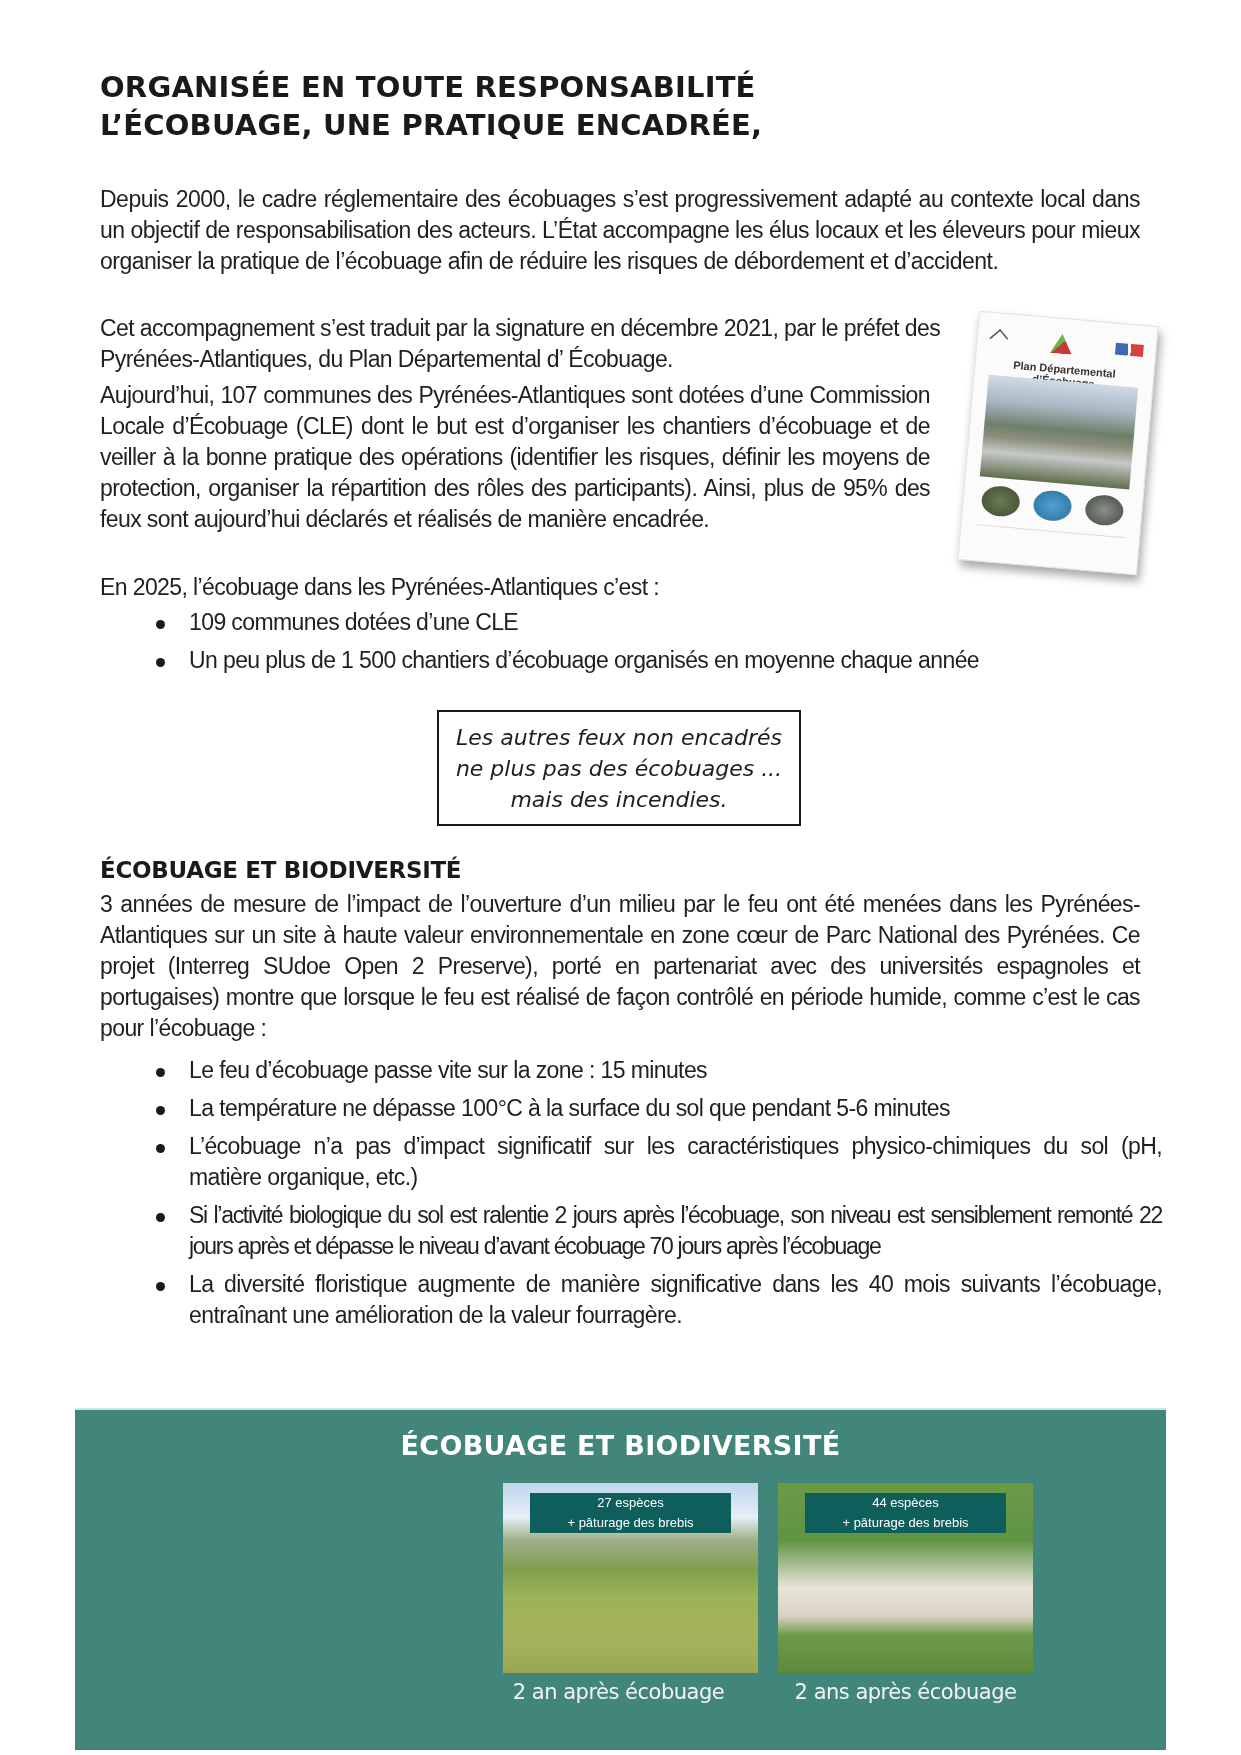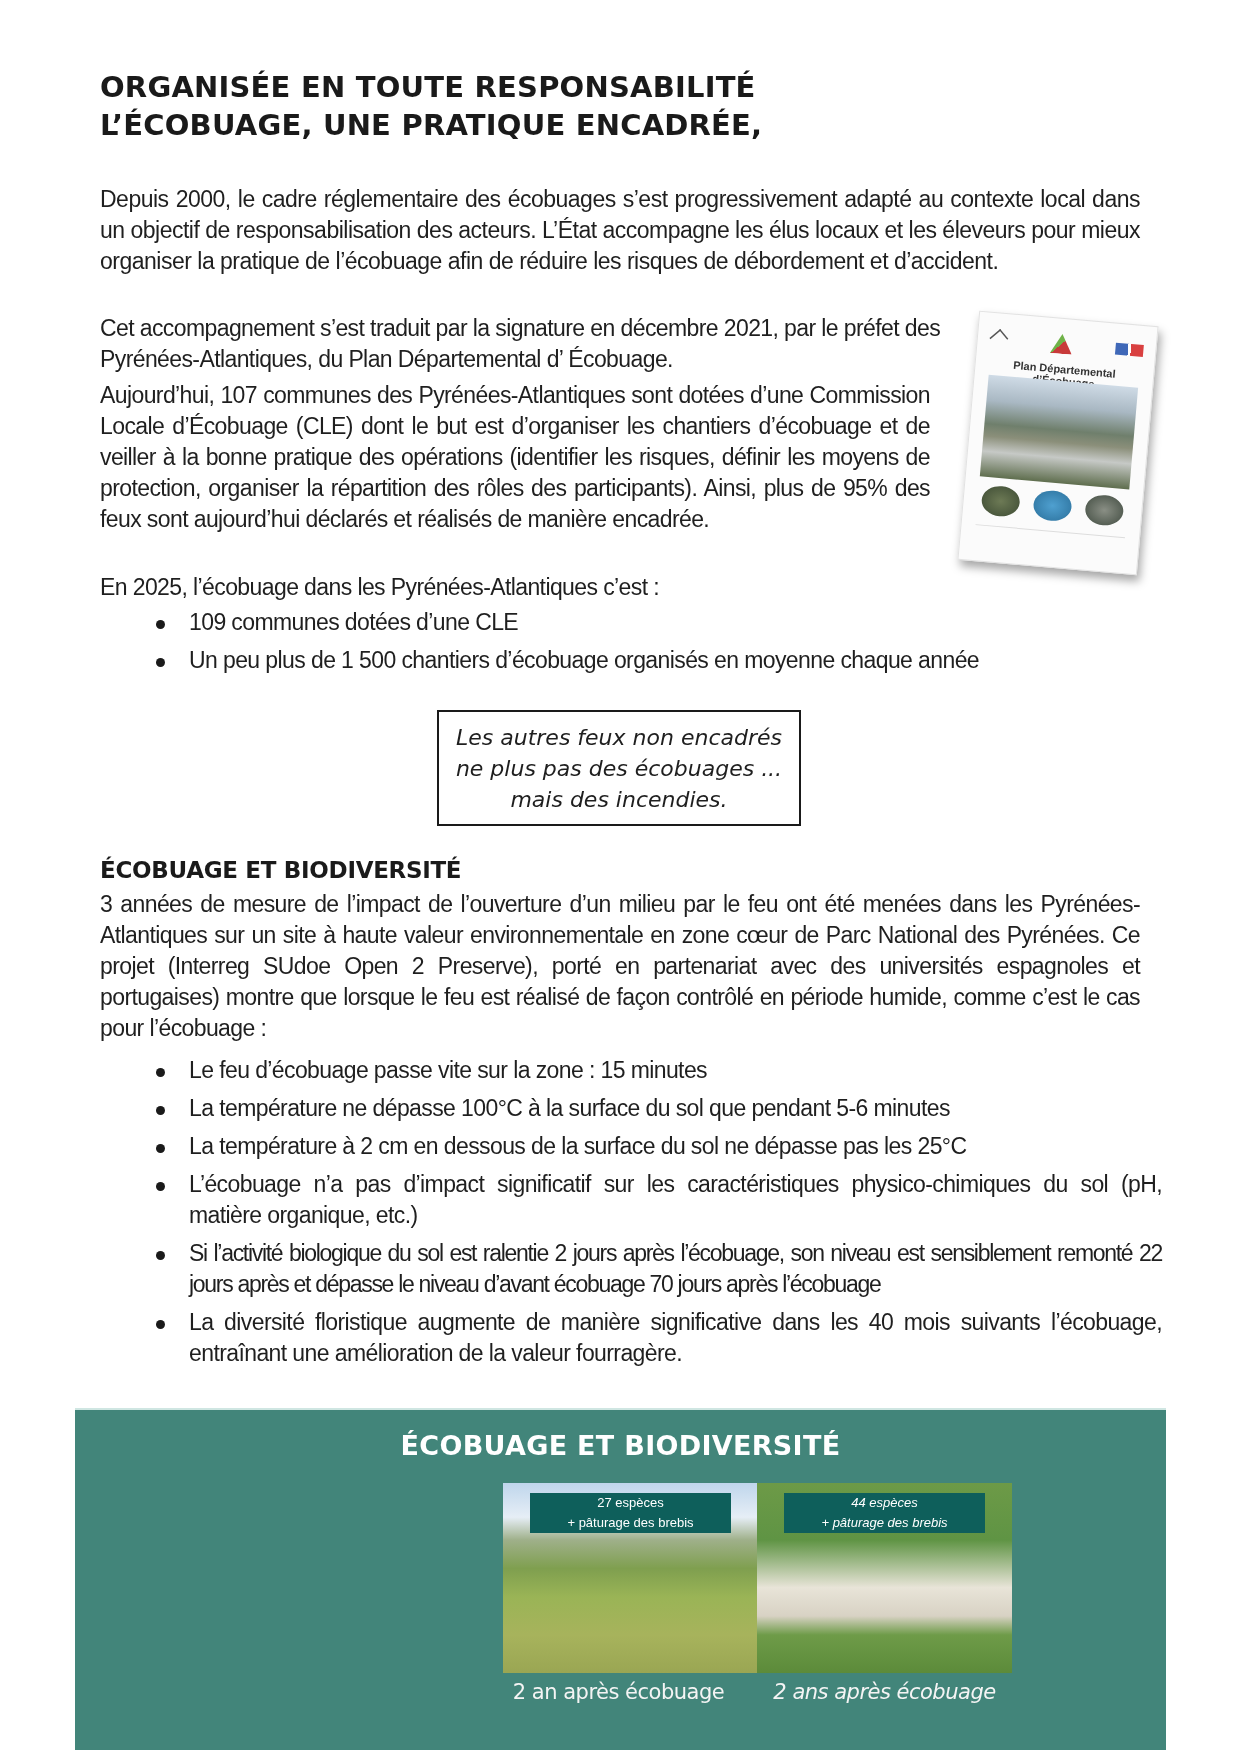--- a/index.html
+++ b/index.html
@@ -78,21 +78,21 @@
   }
   .card { position: absolute; top: 73px; width: 255px; }
   .card .img { width: 255px; height: 190px; position: relative; overflow: hidden; }
   .card .badge {
     position: absolute; left: 27px; right: 27px; background: #0e5f5b; color: #ffffff;
     text-align: center; font-size: 13px; line-height: 20px;
   }
   .card .caption { margin-top: 6px; text-align: center; color: #f4f4f4; font-size: 21px; line-height: 26px; font-family: "DejaVu Sans", sans-serif; font-weight: normal; letter-spacing: -0.5px;}
   .card1 { left: 129px; }
   .card2 { left: 416px; }
-  .card3 { left: 682px; font-style: italic; }
+  .card3 { left: 703px; }
   .img1 { background: linear-gradient(180deg,#3f5a32 0%,#2e4a2a 40%,#4b6a32 48%,#8eae5e 56%,#a5c071 75%,#98b468 100%); }
   .img2 { background: linear-gradient(180deg,#bfd6ec 0%,#e6eef6 18%,#9fb08a 30%,#7f9f4f 45%,#9ab456 60%,#a7b35c 80%,#9aa653 100%); margin-left: 12px; }
   .img3 { background: linear-gradient(180deg,#6d9a47 0%,#5f9444 30%,#e8e4d8 55%,#d8d2c4 70%,#6e9b48 80%,#5c8b3a 100%); }
   .img1 .badge { top: 21px; height: 20px; }
   .img2 .badge, .img3 .badge { top: 10px; height: 40px; }
 </style>
 </head>
 <body>
 
 <h1 class="title">
@@ -130,21 +130,20 @@
   <span>Les autres feux non encadrés</span>
   <span>ne plus pas des écobuages ...</span>
   <span>mais des incendies.</span>
 </div>
 
 <h2 class="h2">ÉCOBUAGE ET BIODIVERSITÉ</h2>
 <p class="para justify p5">3 années de mesure de l’impact de l’ouverture d’un milieu par le feu ont été menées dans les Pyrénées-Atlantiques sur un site à haute valeur environnementale en zone cœur de Parc National des Pyrénées. Ce projet (Interreg SUdoe Open 2 Preserve), porté en partenariat avec des universités espagnoles et portugaises) montre que lorsque le feu est réalisé de façon contrôlé en période humide, comme c’est le cas pour l’écobuage :</p>
 <ul class="bullets b2">
   <li>Le feu d’écobuage passe vite sur la zone : 15 minutes</li>
   <li>La température ne dépasse 100°C à la surface du sol que pendant 5-6 minutes</li>
-  <li>La température à 2 cm en dessous de la surface du sol ne dépasse pas les 25°C</li>
   <li>L’écobuage n’a pas d’impact significatif sur les caractéristiques physico-chimiques du sol (pH, matière organique, etc.)</li>
   <li class="tight">Si l’activité biologique du sol est ralentie 2 jours après l’écobuage, son niveau est sensiblement remonté 22 jours après et dépasse le niveau d’avant écobuage 70 jours après l’écobuage</li>
   <li>La diversité floristique augmente de manière significative dans les 40 mois suivants l’écobuage, entraînant une amélioration de la valeur fourragère.</li>
 </ul>
 
 <section class="panel">
   <div class="panel-title">ÉCOBUAGE ET BIODIVERSITÉ</div>
 
 
   <div class="card card2">

